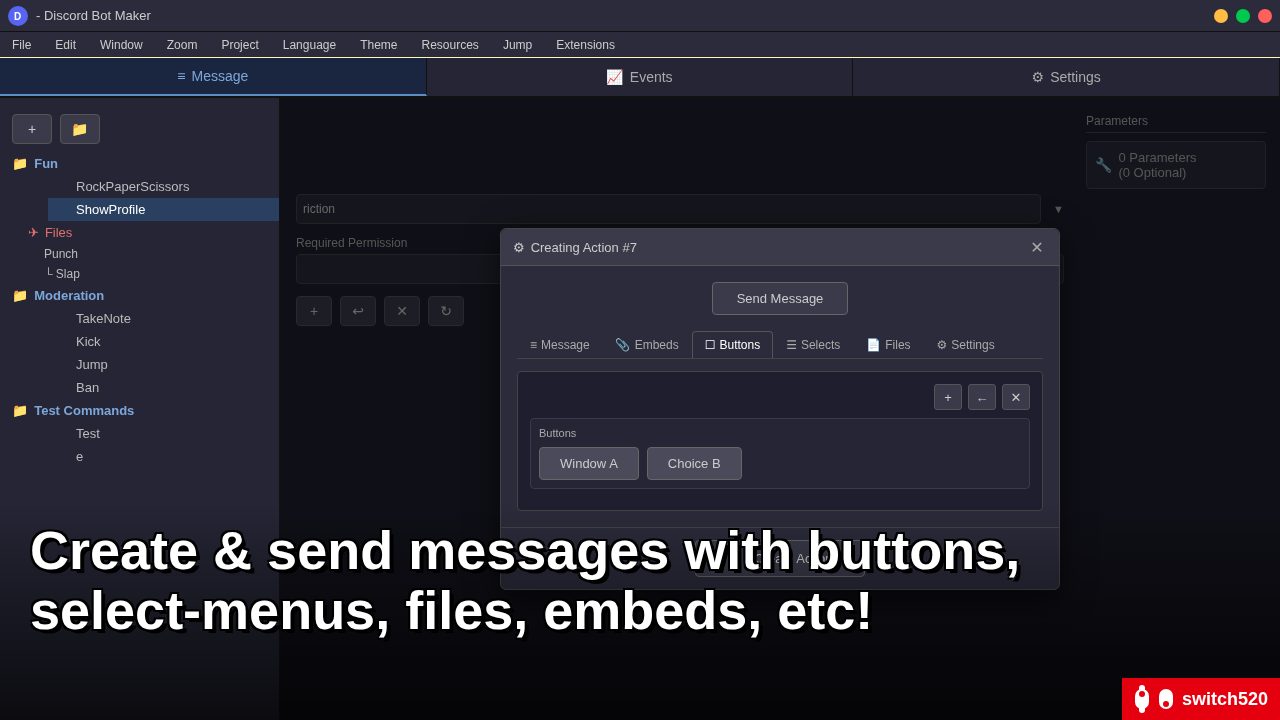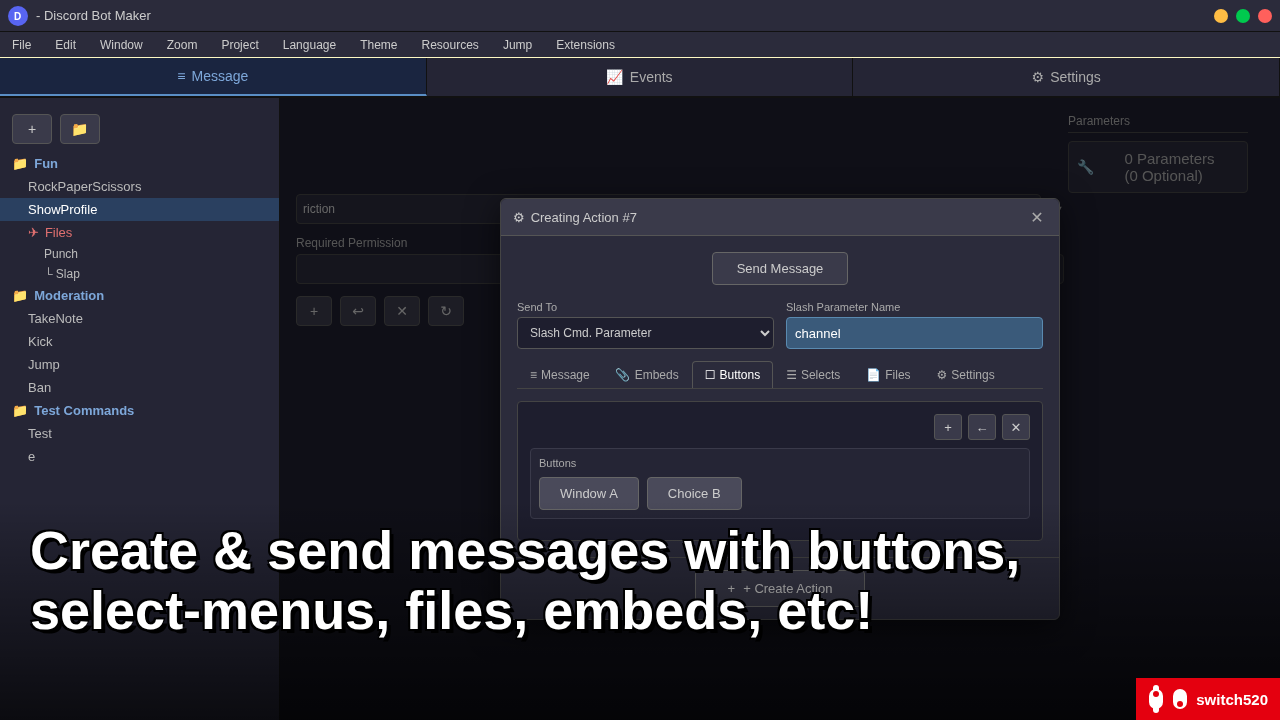--- a/index.html
+++ b/index.html
@@ -126,20 +126,21 @@
       padding: 4px 12px;
       color: #7da7d9;
       font-size: 13px;
       font-weight: bold;
     }
     .sidebar-item {
       padding: 4px 12px 4px 28px;
       color: #bbb;
       font-size: 13px;
       cursor: pointer;
+      margin-left: 48px;
     }
     .sidebar-item.active { background: #2a4060; color: #fff; }
     .sidebar-sub-category {
       display: flex;
       align-items: center;
       gap: 6px;
       padding: 4px 12px 4px 28px;
       color: #e07070;
       font-size: 13px;
     }
@@ -153,21 +154,21 @@
     
     .right-panel {
       flex: 1;
       background: #1e1e2e;
       padding: 16px;
       position: relative;
     }
     .params-panel {
       position: absolute;
       top: 16px;
-      right: 32px;
+      right: 14px;
       width: 180px;
     }
     .params-label {
       color: #aaa;
       font-size: 12px;
       border-bottom: 1px solid #444;
       padding-bottom: 4px;
       margin-bottom: 8px;
     }
     .params-info {
@@ -177,22 +178,21 @@
       padding: 8px;
       display: flex;
       align-items: center;
       gap: 6px;
     }
     .params-icon {
       color: #888; font-size: 14px;
     }
     .params-text {
       color: #aaa;
-      font-size: 15px;
-      margin-left: 24px;
+      font-size: 13px;
     }
     .restriction-bar {
       display: flex; align-items: center; gap: 8px; margin-top: 8px;
     }
     .restriction-input {
       flex: 1; background: #2a2a3a; border: 1px solid #444; border-radius: 4px;
       padding: 6px; color: #ccc; font-size: 12px; height: 30px;
     }
     .permission-label {
       color: #aaa; font-size: 12px; margin-top: 12px;
@@ -379,21 +379,21 @@
       bottom: 0; right: 0;
       background: #e4000f;
       padding: 6px 12px;
       display: flex; align-items: center; gap: 8px;
     }
     .nintendo-logo {
       width: 40px; height: 30px;
       display: flex; align-items: center; justify-content: center;
     }
     .nintendo-text {
-      color: white; font-size: 15px; font-weight: bold;
+      color: white; font-size: 18px; font-weight: bold;
       font-family: Arial, sans-serif;
     }
   </style>
 </head>
 <body>
 
 <div class="titlebar">
   <div class="titlebar-icon">
     <svg width="16" height="16" viewBox="0 0 16 16" fill="white">
       <circle cx="8" cy="8" r="7" fill="#5865f2"></circle>
@@ -512,34 +512,20 @@
             <span>⚙</span>
             <span>Creating Action #7</span>
           </div>
           <button class="modal-close-btn">✕</button>
         </div>
 
         <div class="modal-body">
 
           <button class="send-message-btn">Send Message</button>
 
-          <div class="send-row">
-            <div class="send-field">
-              <div class="field-label">Send To</div>
-              <select class="field-select">
-                <option>Slash Cmd. Parameter</option>
-                <option>Channel</option>
-                <option>User</option>
-              </select>
-            </div>
-            <div class="send-field">
-              <div class="field-label">Slash Parameter Name</div>
-              <input class="field-input" value="channel" style="">
-            </div>
-          </div>
 
           <div class="modal-tabs">
             <div class="modal-tab">
               <span>≡</span>
               <span>Message</span>
             </div>
             <div class="modal-tab">
               <span>📎</span>
               <span>Embeds</span>
             </div>

